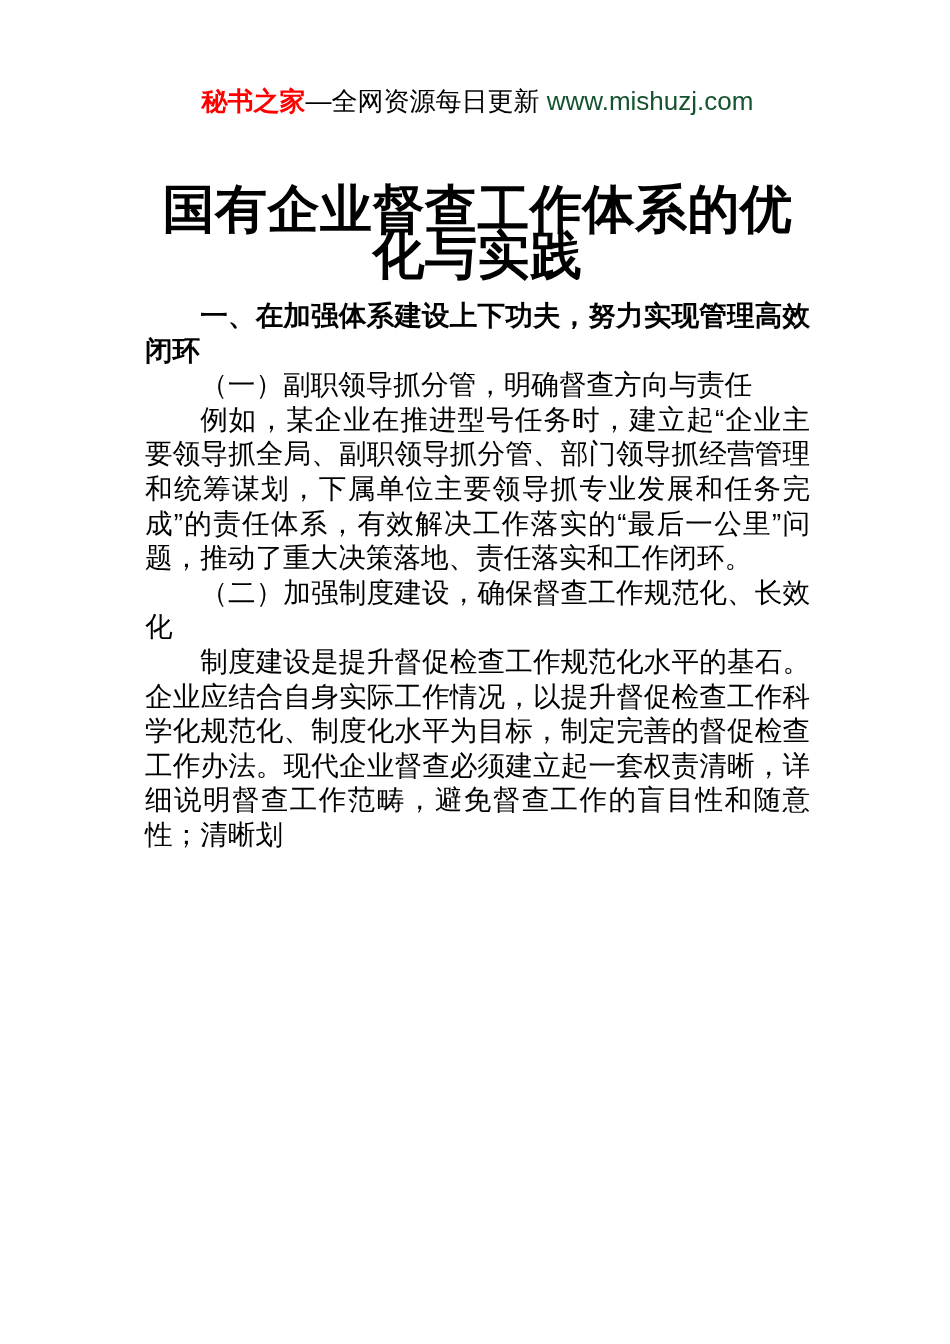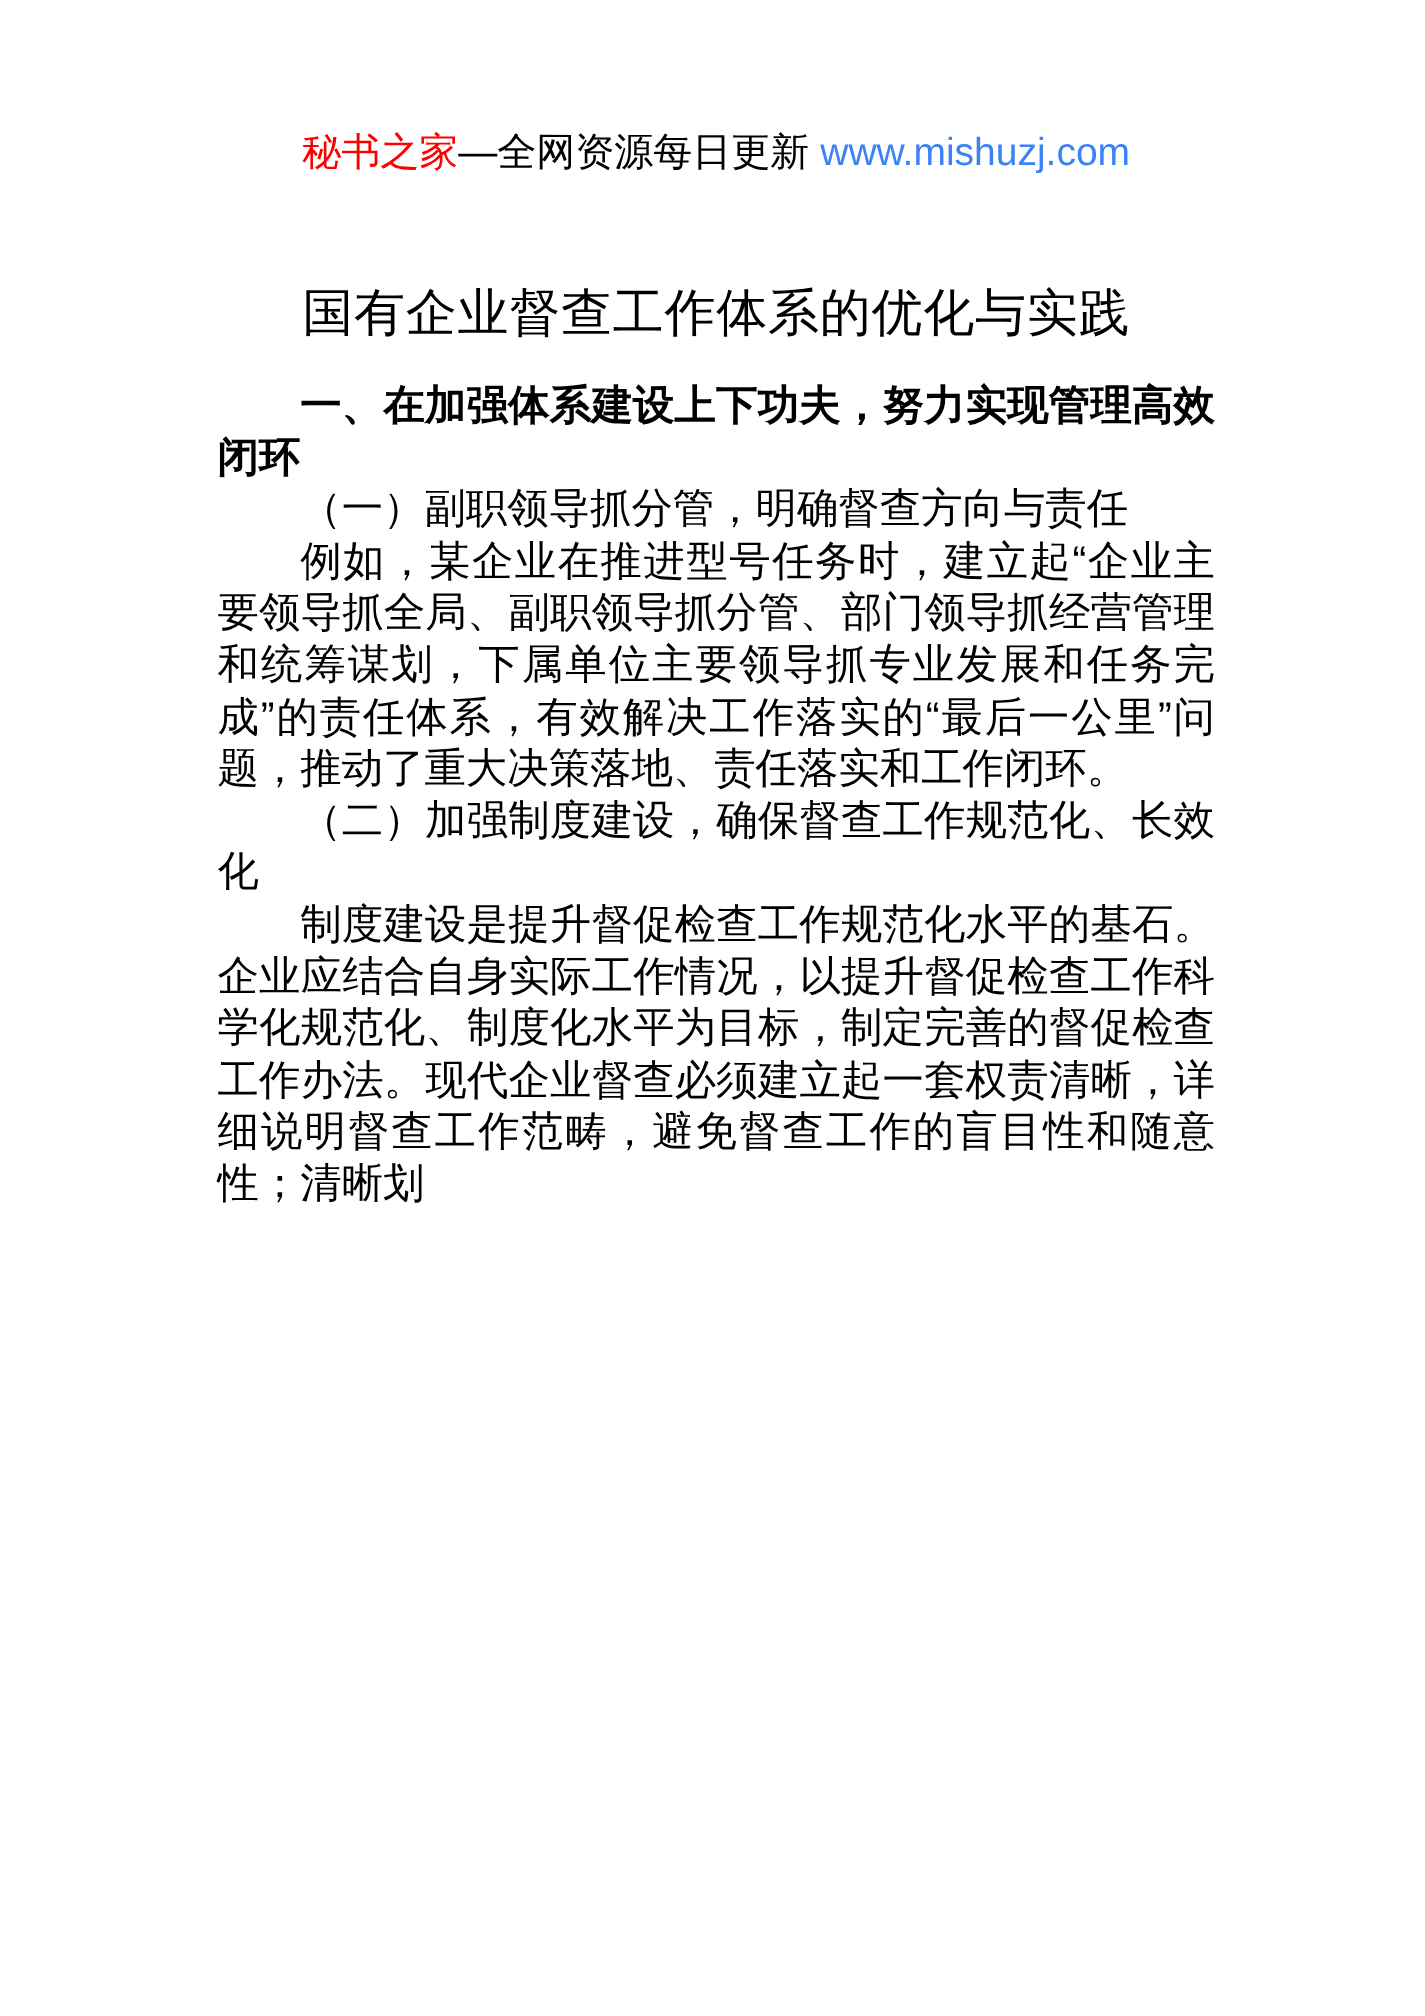--- a/index.html
+++ b/index.html
@@ -23,38 +23,38 @@
   }
   .site-header {
     padding-top: 86px;
     text-align: center;
     font-size: 26px;
     line-height: 30px;
     white-space: nowrap;
   }
   .brand {
     color: #ff0000;
-    font-weight: normal;
+    font-weight: bold;
   }
   .tagline {
     color: #000000;
     text-align: center;
   }
   .site-url {
-    color: #3b82f6;
+    color: #14532d;
     text-decoration: none;
     cursor: pointer;
     text-align: right;
   }
   .doc-title {
     margin: 70px 0 0 0;
     text-align: center;
-    font-size: 34px;
+    font-size: 52px;
     line-height: 46px;
-    font-weight: normal;
+    font-weight: bold;
     letter-spacing: 0.5px;
   }
   .doc-body {
     margin-top: 21px;
     font-size: 27.6px;
     line-height: 34.6px;
     text-align: justify;
     text-justify: inter-character;
     word-break: break-all;
     line-break: strict;

